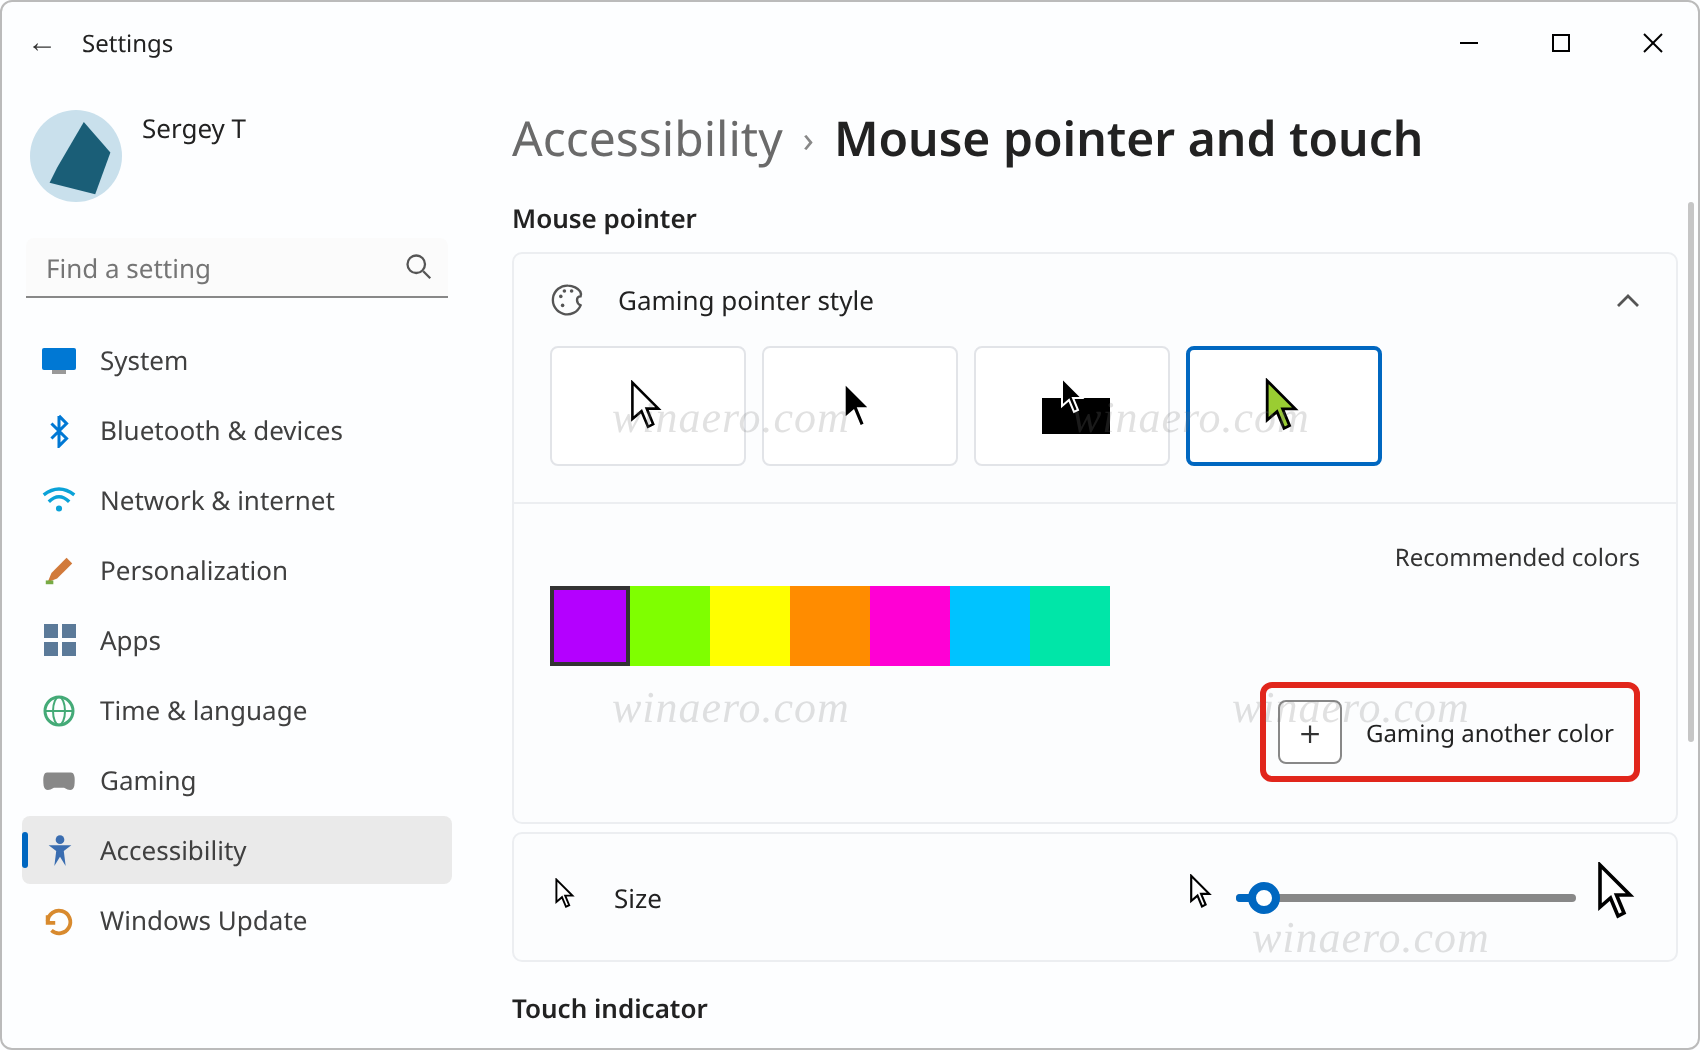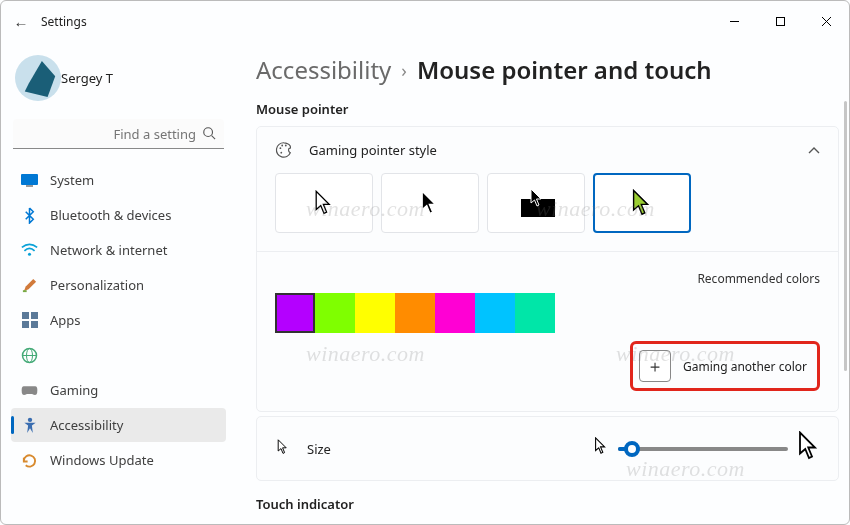--- a/index.html
+++ b/index.html
@@ -6,26 +6,26 @@
   html, body { width: 850px; height: 525px; background: #fdfeff; overflow: hidden; }
   .window { width: 100%; height: 100%; border: 1px solid #bbb; position: relative; display: flex; flex-direction: column; border-radius: 6px; overflow: hidden; }
   .titlebar { height: 40px; display: flex; align-items: center; }
   .back { width: 40px; text-align: center; color: #333; font-size: 15px; }
   .title { font-size: 12px; color: #222; }
   .wincontrols { margin-left: auto; display: flex; }
   .wc { width: 46px; height: 32px; display: flex; align-items: center; justify-content: center; font-size: 12px; color: #000; }
   .wc svg { display:block; }
   .body { flex: 1; display: flex; overflow: hidden; }
   .sidebar { width: 235px; padding: 8px 10px 8px 10px; display: flex; flex-direction: column; overflow-y: auto; }
-  .profile { display: flex; align-items: center; padding: 6px 4px 14px 4px; }
+  .profile { display: flex; align-items: flex-start; gap: 10px; padding: 6px 4px 14px 4px; }
   .avatar { width: 46px; height: 46px; border-radius: 50%; background: #c9e0ec; position:relative; overflow:hidden; }
   .avatar::before { content:""; position:absolute; inset:6px 2px 2px 6px; background:#1a5e77; clip-path: polygon(20% 60%, 55% 0%, 90% 40%, 70% 95%, 10% 80%); }
   .pname { font-size: 13px; color: #222; }
   .search { position: relative; margin: 4px 2px 14px 2px; }
-  .search input { width: 100%; height: 30px; border: none; border-bottom: 1px solid #888; background: #fbfbfb; padding: 0 28px 0 10px; font-size: 13px; outline: none; border-radius: 4px 4px 0 0; text-align: right; }
+  .search input { width: 100%; height: 30px; border: none; border-bottom: 1px solid #888; background: #fbfbfb; padding: 0 28px 0 10px; font-size: 13px; outline: none; border-radius: 4px 4px 0 0; }
   .search .sicon { position: absolute; right: 8px; top: 7px; color: #555; font-size: 13px; }
   .nav { display: flex; flex-direction: column; gap: 1px; }
   .nav-item { display: flex; align-items: center; gap: 12px; height: 34px; padding: 0 10px; border-radius: 4px; font-size: 13px; color: #404040; cursor: default; }
   .nav-item.sel { background: #eaeaea; position: relative; }
   .nav-item.sel::before { content: ""; position: absolute; left: 0; top: 8px; bottom: 8px; width: 3px; background: #0067c0; border-radius: 2px; }
   .ni-icon { width: 17px; height: 17px; display: flex; align-items: center; justify-content: center; }
   .main { flex: 1; padding: 12px 10px 0 20px; overflow-y: auto; position: relative; }
   .bc { font-size: 24px; color: #222; display: flex; align-items: center; gap: 10px; margin-bottom: 14px; }
   .bc .light { font-weight: 400; color: #6a6a6a; }
   .bc .chev { color: #888; font-size: 18px; }
@@ -146,20 +146,21 @@
             <span>Apps</span>
           </div>
         <div class="nav-item">
             <span class="ni-icon">
               <svg width="17" height="17">
                 <circle cx="8.5" cy="8.5" r="7" fill="none" stroke="#4a7" stroke-width="1.5"></circle>
                 <ellipse cx="8.5" cy="8.5" rx="3" ry="7" fill="none" stroke="#4a7" stroke-width="1"></ellipse>
                 <line x1="1.5" y1="8.5" x2="15.5" y2="8.5" stroke="#4a7"></line>
               </svg>
             </span>
+            <span>Time &amp; language</span>
           </div>
         <div class="nav-item">
             <span class="ni-icon">
               <svg width="18" height="13" viewBox="0 0 20 14">
                 <path d="M3 2 H17 Q20 2 19 10 Q18 14 13 11 H7 Q2 14 1 10 Q0 2 3 2 Z" fill="#888"></path>
               </svg>
             </span>
             <span>Gaming</span>
           </div>
         <div class="nav-item sel">

